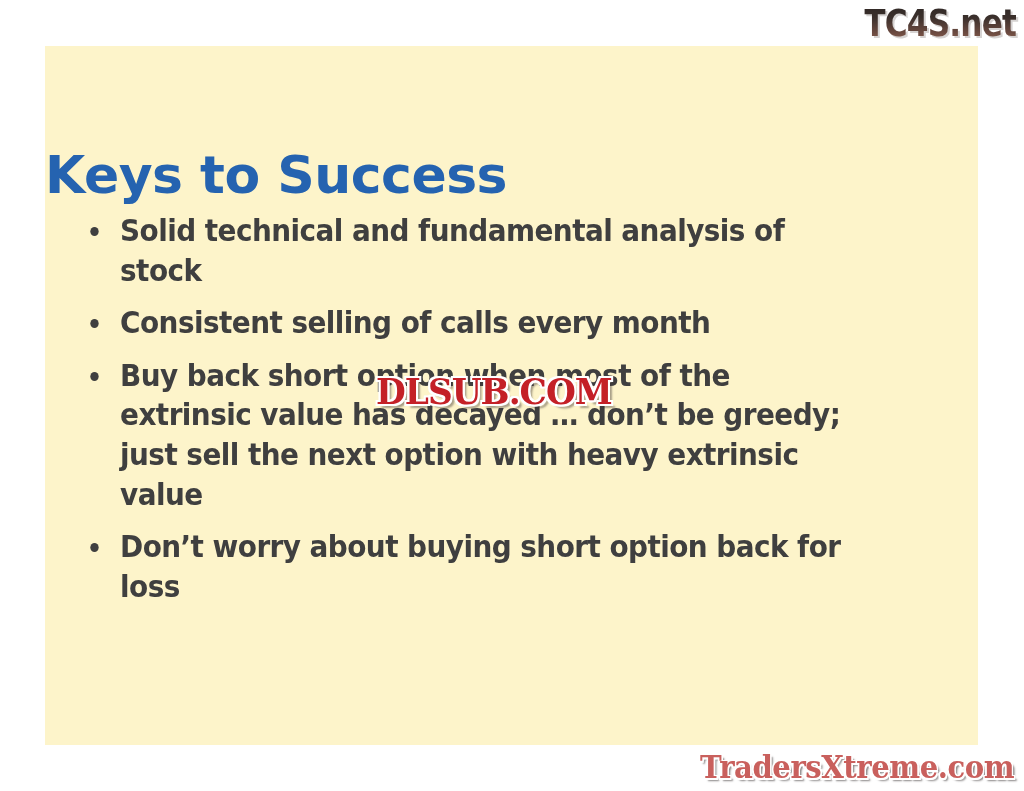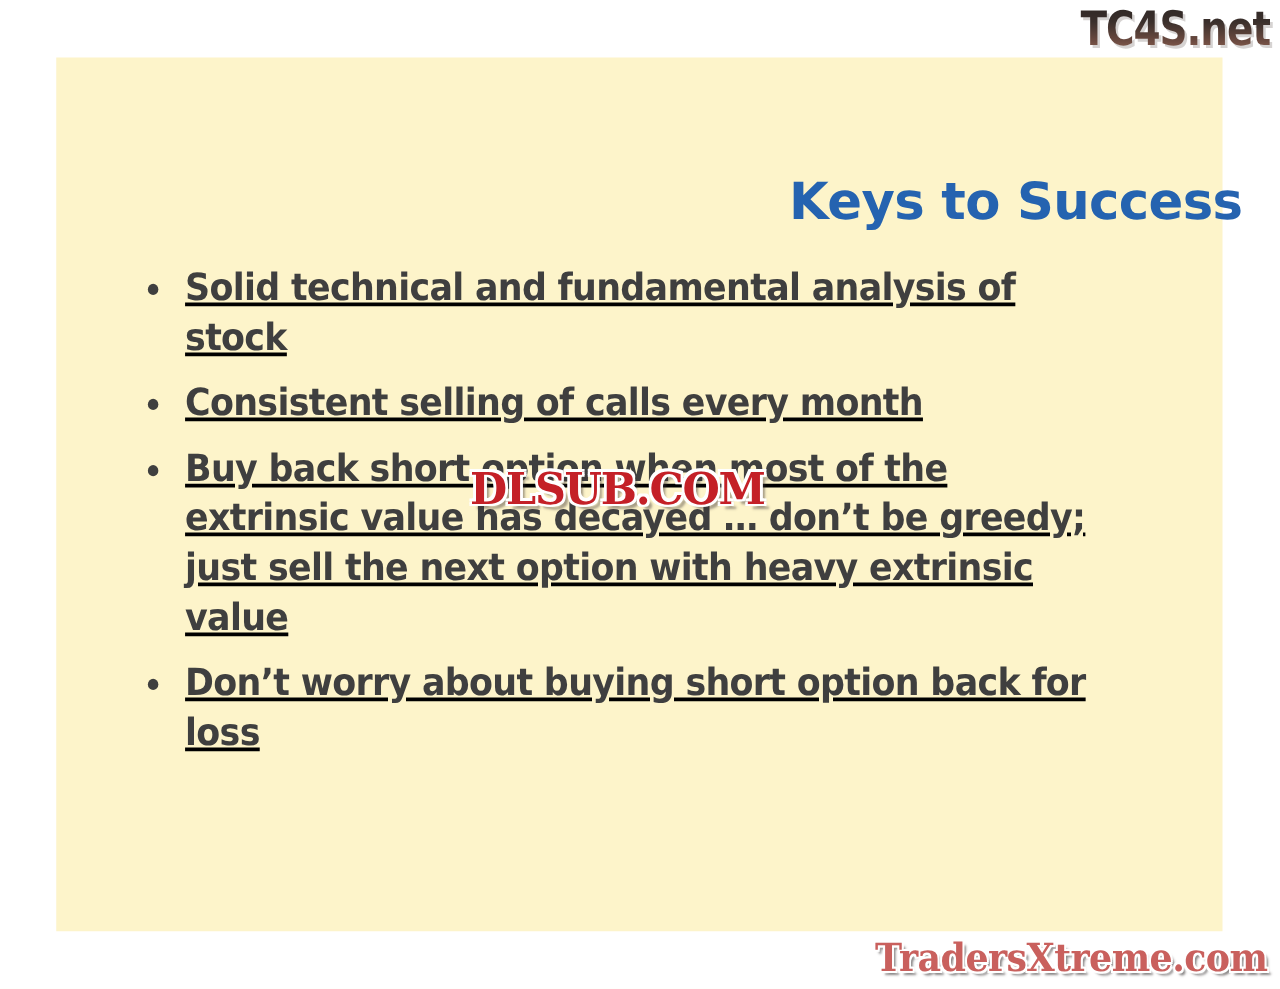--- a/index.html
+++ b/index.html
@@ -22,42 +22,41 @@
     left: 45px;
     top: 46px;
     width: 933px;
     height: 699px;
     background: #fdf4ca;
   }
 
   
   #slide-title {
     position: absolute;
-    left: 16px;
+    left: 0;
     top: 66px;
     width: 100%;
-    text-align: right;
-    font-family: "DejaVu Sans", sans-serif;
-    font-weight: bold;
-    font-size: 41px;
+    text-align: left;
+    font-family: "DejaVu Sans", sans-serif;
+    font-weight: bold;
+    font-size: 52px;
     letter-spacing: -0.5px;
     color: #2563b0;
     line-height: 1.1;
   }
 
   
   #bullet-list {
     position: absolute;
-    left: 64px;
+    left: 36px;
     top: 165px;
     width: 845px;
     margin: 0;
     padding: 0;
     list-style: none;
-    text-decoration: underline;
   }
   .bullet-item {
     position: relative;
     padding-left: 42px;
     margin-bottom: 13px;
     font-family: "DejaVu Sans", sans-serif;
     font-weight: bold;
     font-size: 30px;
     line-height: 1.32;
     color: #3f3f3f;

